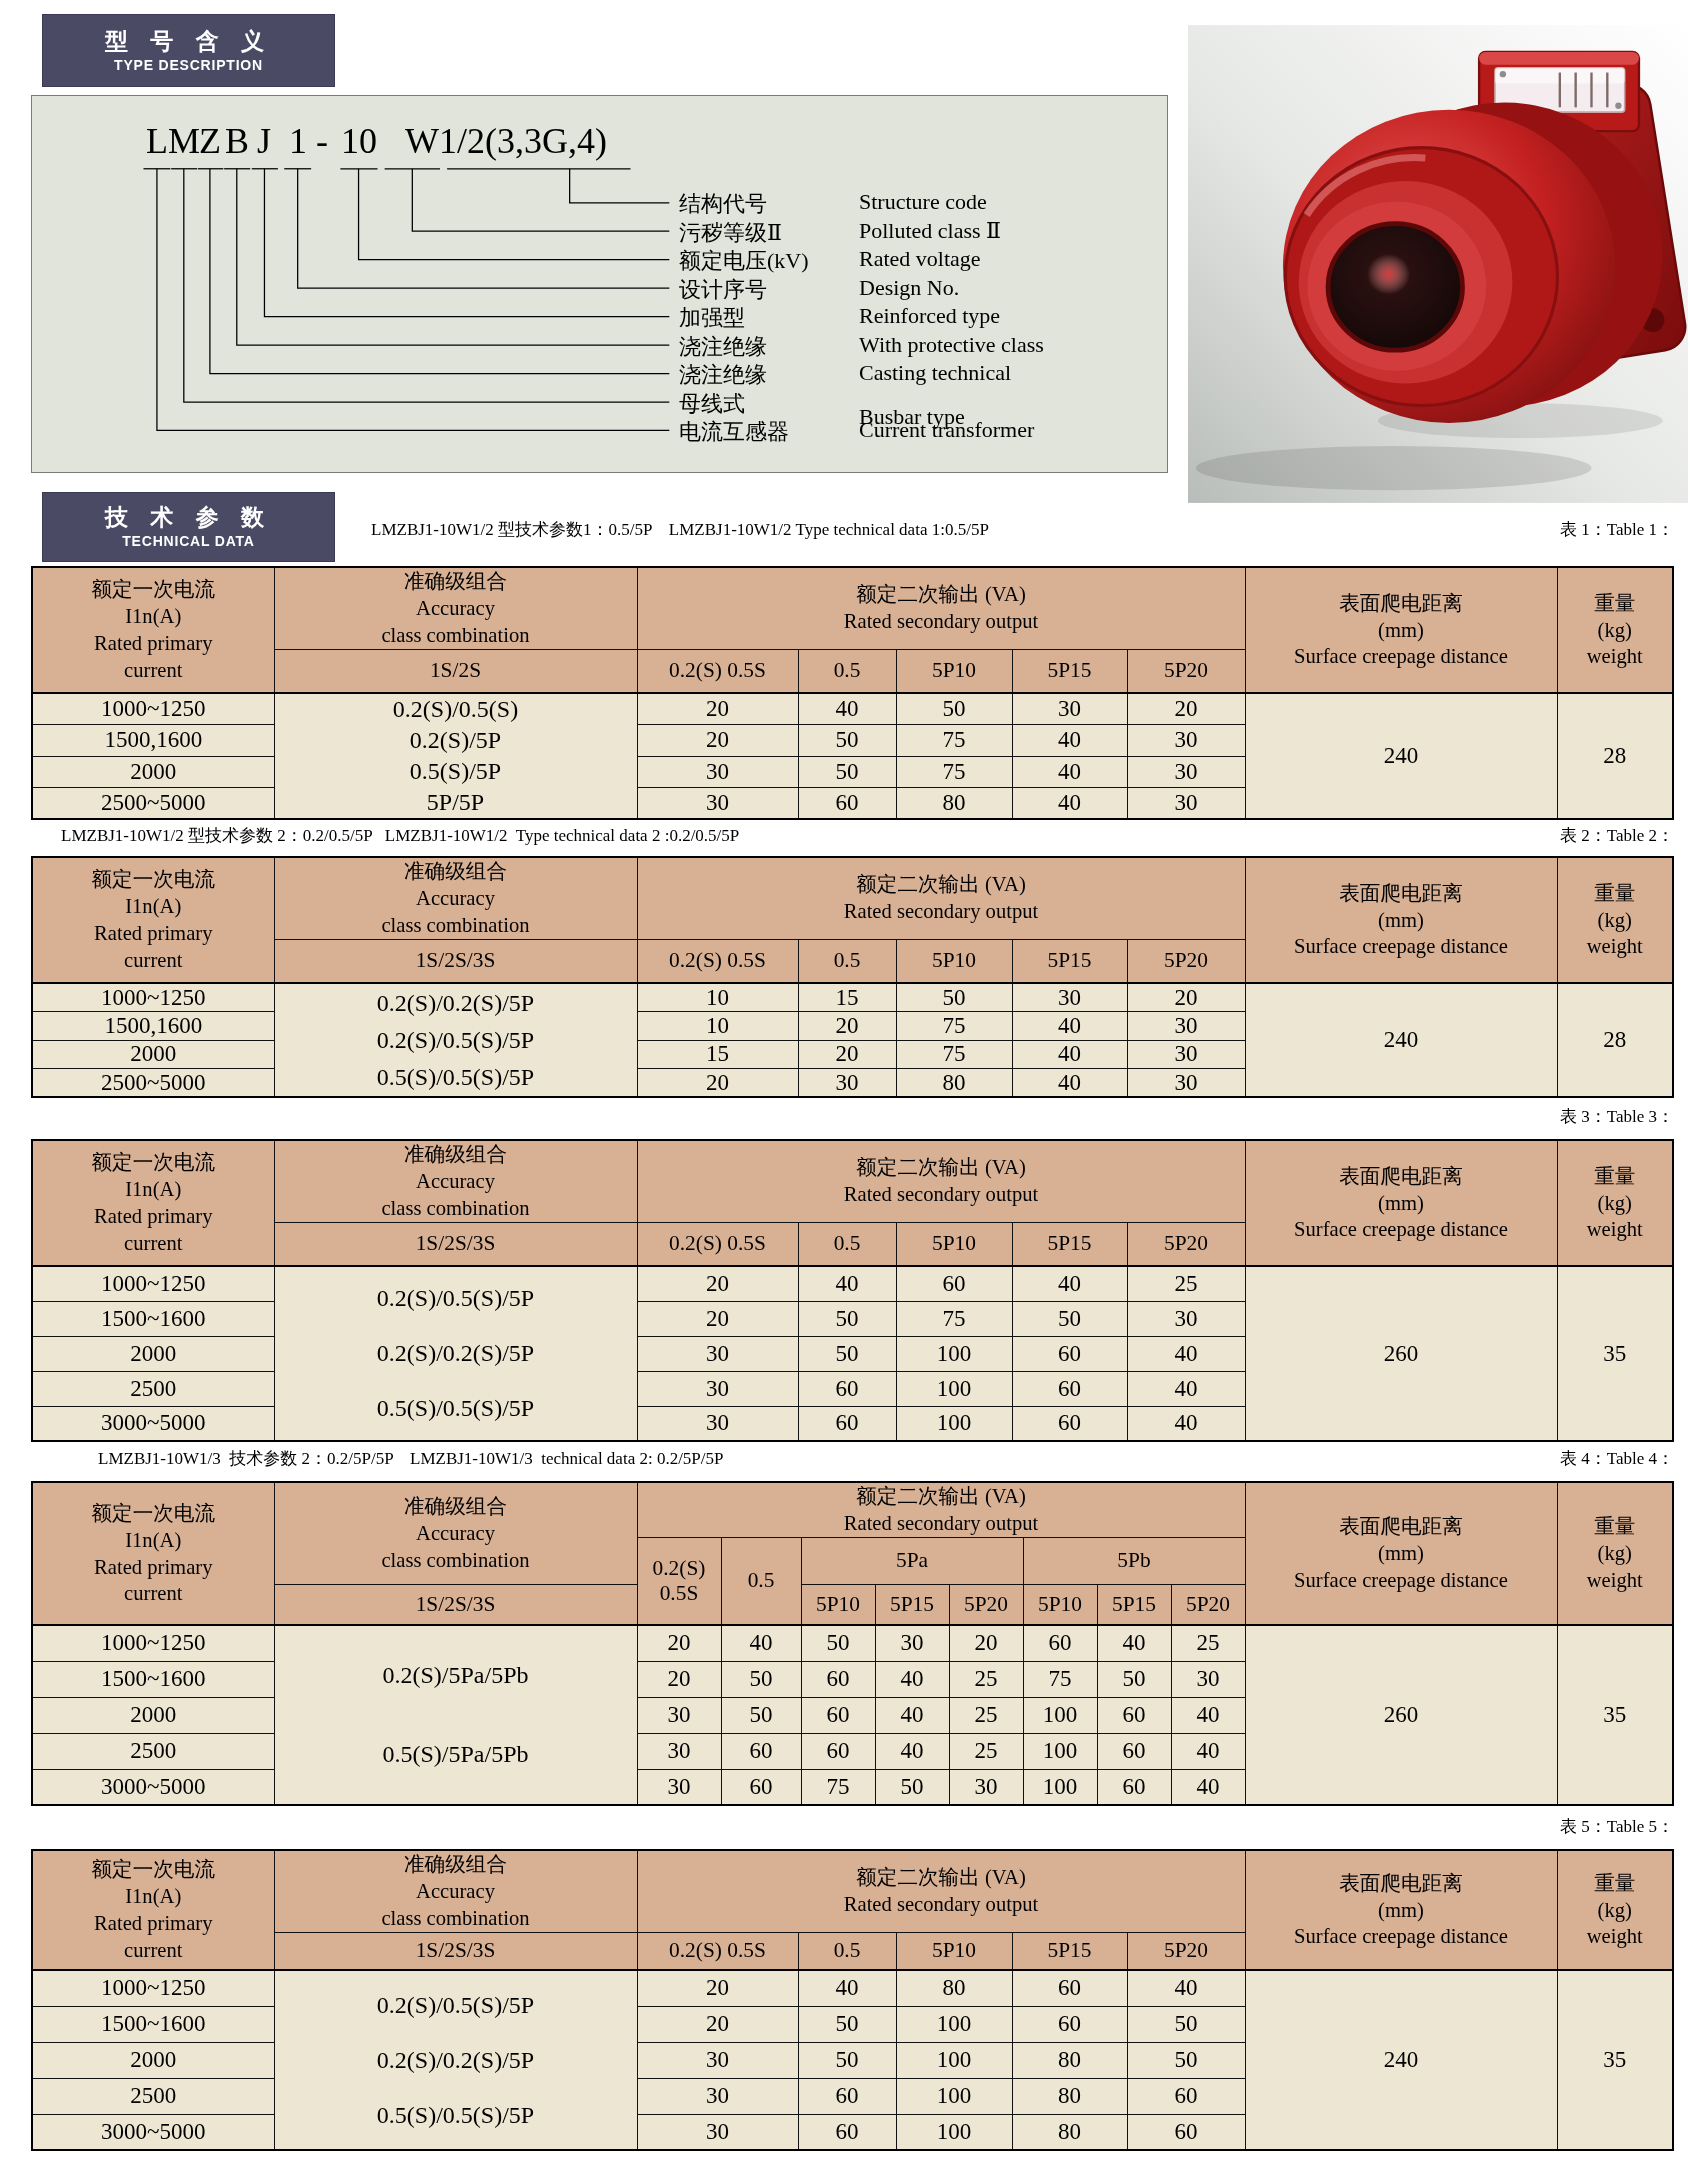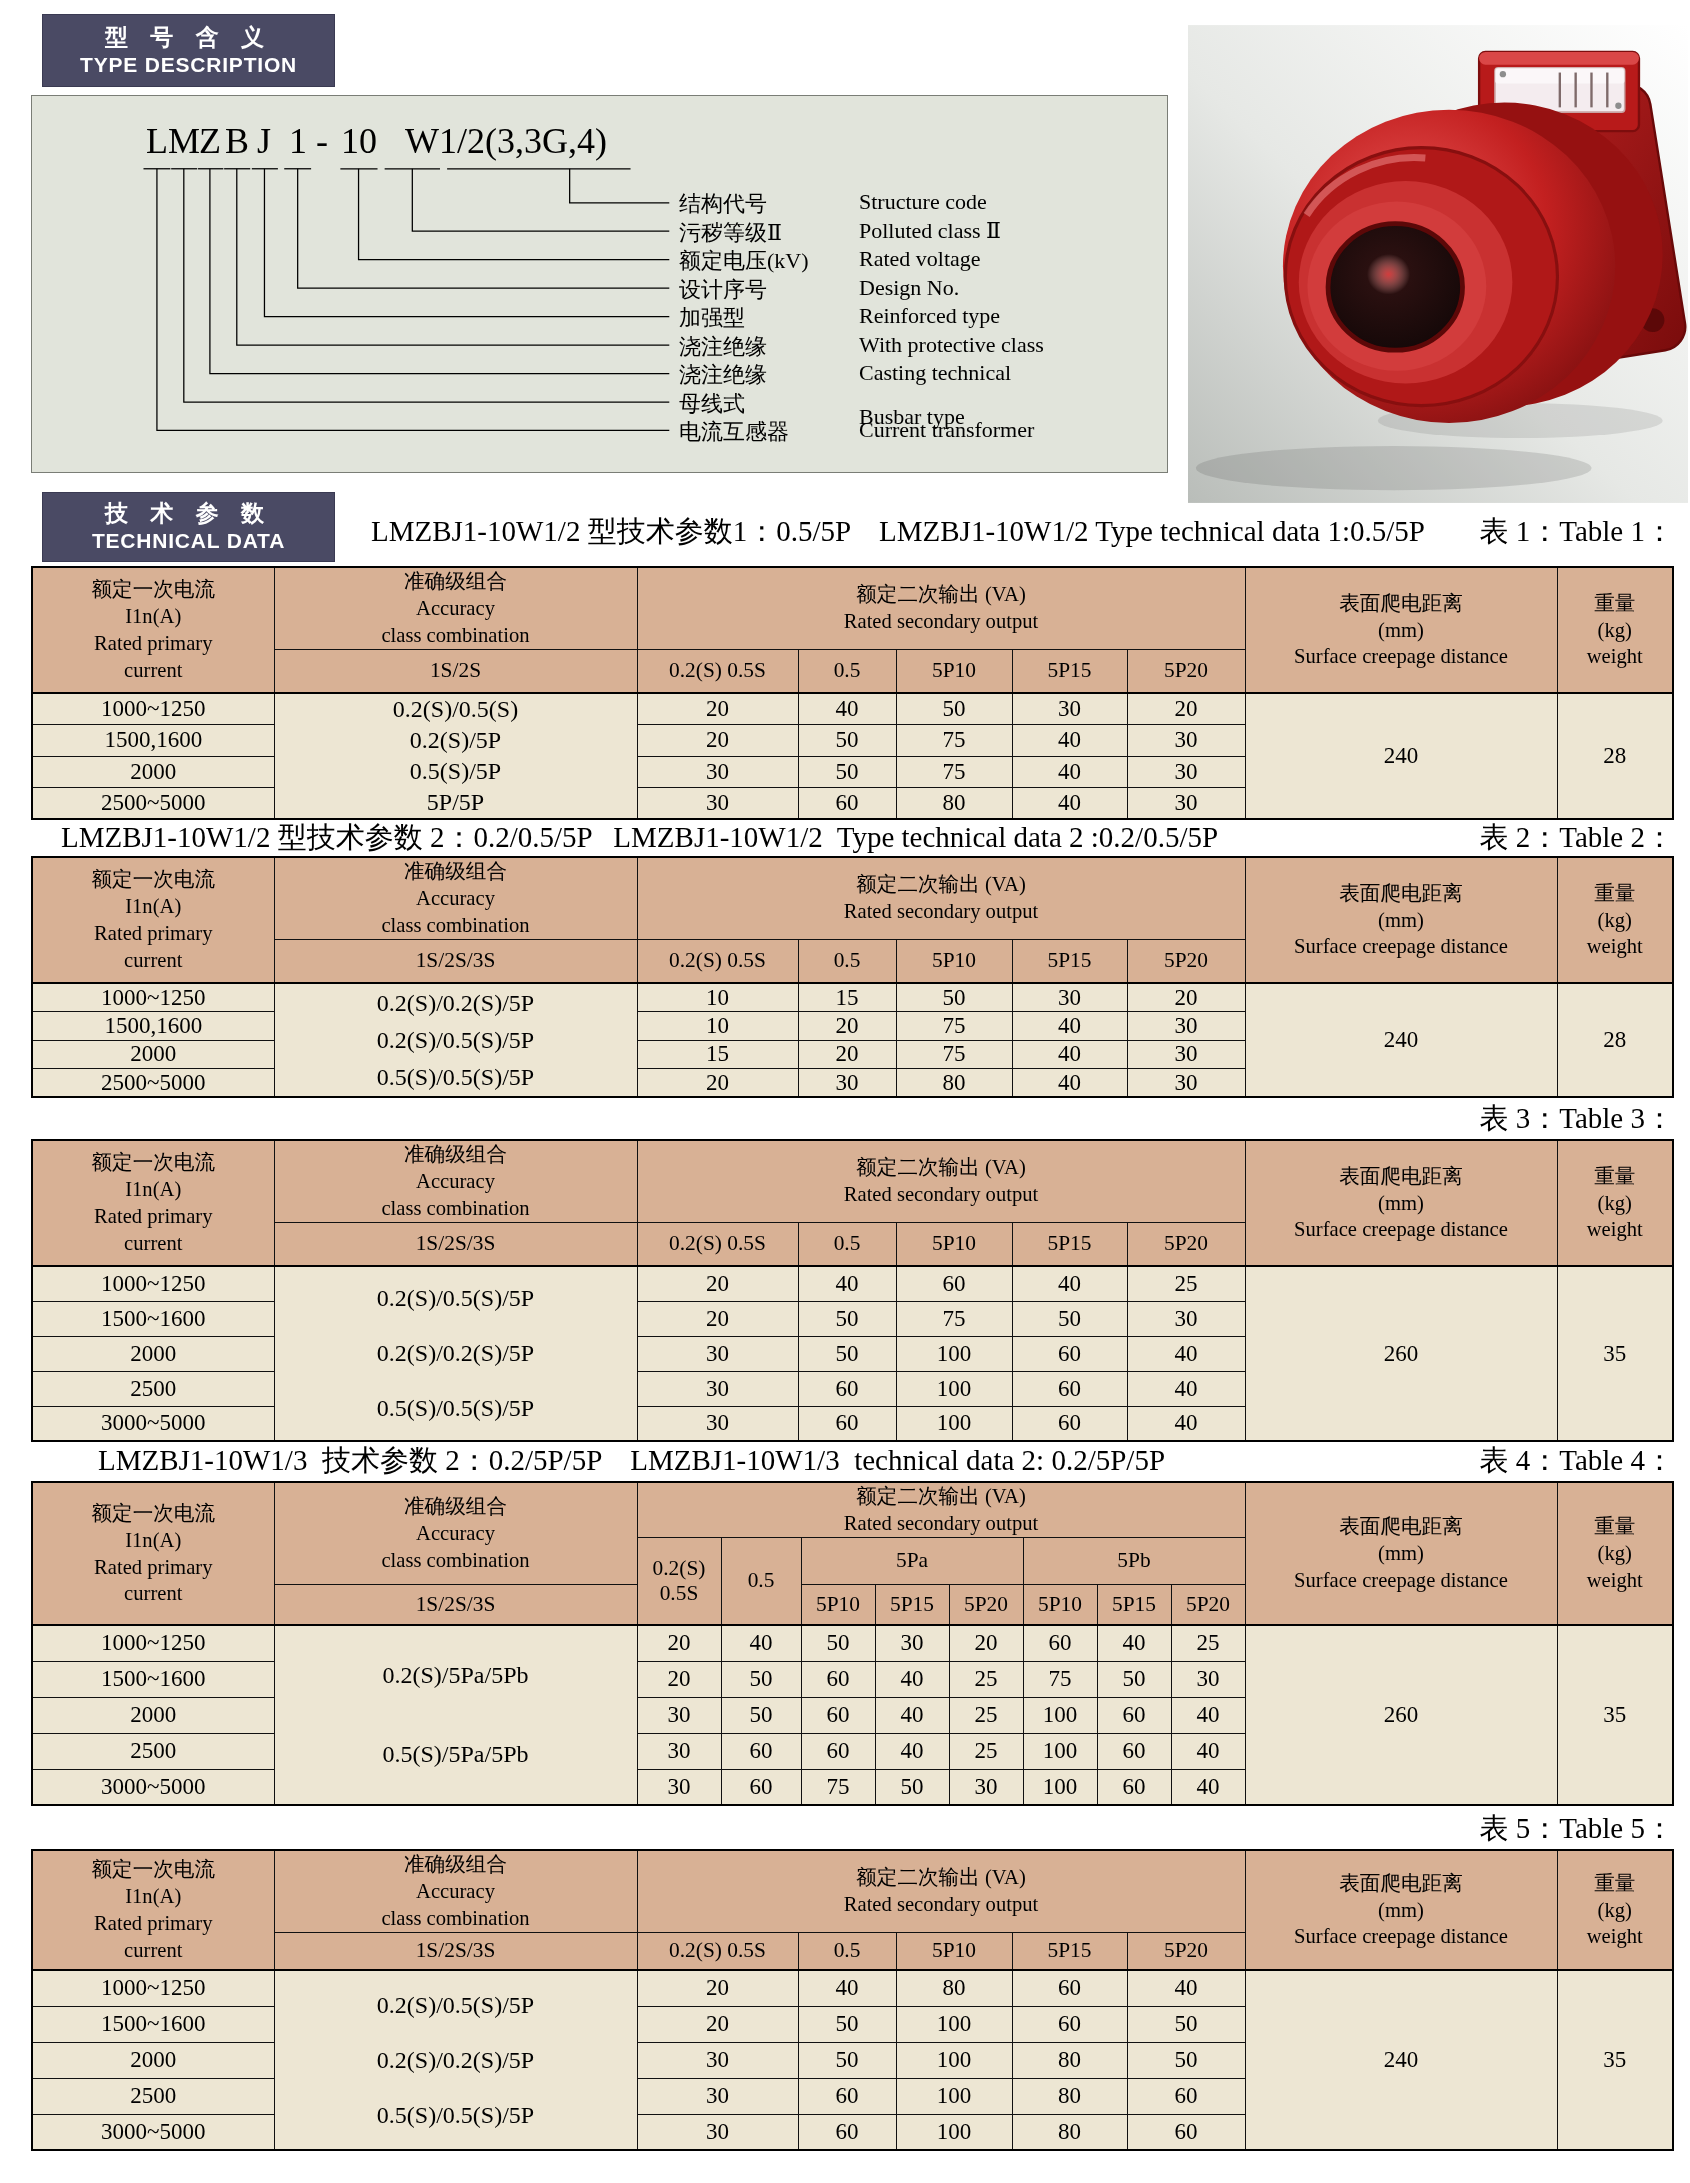--- a/index.html
+++ b/index.html
@@ -3,35 +3,35 @@
 <meta charset="utf-8">
 <style>
   html,body{margin:0;padding:0;background:#fff;}
   .page{position:relative;width:1691px;height:2183px;background:#ffffff;overflow:hidden;
         font-family:"Liberation Serif","DejaVu Serif",serif;color:#000;}
   
   .badge{position:absolute;background:#4a4a64;border:1.6px solid #3a3a52;color:#fff;
          display:flex;flex-direction:column;justify-content:center;align-items:center;
          font-family:"Liberation Sans","DejaVu Sans",sans-serif;box-sizing:border-box;}
   .badge .cn{font-size:23px;font-weight:bold;letter-spacing:8px;line-height:1.05;white-space:nowrap;}
-  .badge .en{font-size:21px;font-weight:bold;letter-spacing:0.8px;margin-top:4px;white-space:nowrap;}
+  .badge .en{font-size:14px;font-weight:bold;letter-spacing:0.8px;margin-top:4px;white-space:nowrap;}
   #badge-type{left:42px;top:14.2px;width:293px;height:73px;}
   #badge-tech{left:42px;top:492px;width:293px;height:70px;}
   
   .typebox{position:absolute;left:31px;top:95px;width:1137px;height:378px;
            background:#e1e4db;border:0.8px solid #7a7d76;box-sizing:border-box;}
   .codepart{position:absolute;top:24px;transform:translateX(-50%);font-size:36px;white-space:nowrap;}
   .tlines{position:absolute;left:0;top:0;width:1137px;height:378px;}
   .lblcn{position:absolute;left:647px;font-size:22px;white-space:nowrap;}
   .lblen{position:absolute;left:827px;font-size:22px;white-space:nowrap;}
   
   .photo{position:absolute;left:1188px;top:25px;width:500px;height:478px;}
   
-  .cap{position:absolute;left:31px;width:1643px;height:35px;display:flex;align-items:flex-start;
-       font-size:29px;white-space:pre;}
+  .cap{position:absolute;left:31px;width:1643px;height:35px;display:flex;align-items:center;
+       font-size:17px;white-space:pre;}
   .cap .cap-r{margin-left:auto;}
   
   table.dt{position:absolute;left:31px;border-collapse:collapse;table-layout:fixed;
            background:#ede6d3;border:2.4px solid #000;}
   table.dt td{border:0.8px solid #111;text-align:center;vertical-align:middle;padding:0;
               font-size:23px;overflow:hidden;}
   table.dt td.hd{background:#d8b195;font-size:20.6px;}
   table.dt td.hd div{line-height:1.3;}
   table.dt td.sub{background:#d8b195;font-size:21.4px;}
   table.dt td.tt{border-top:2.4px solid #000;}

